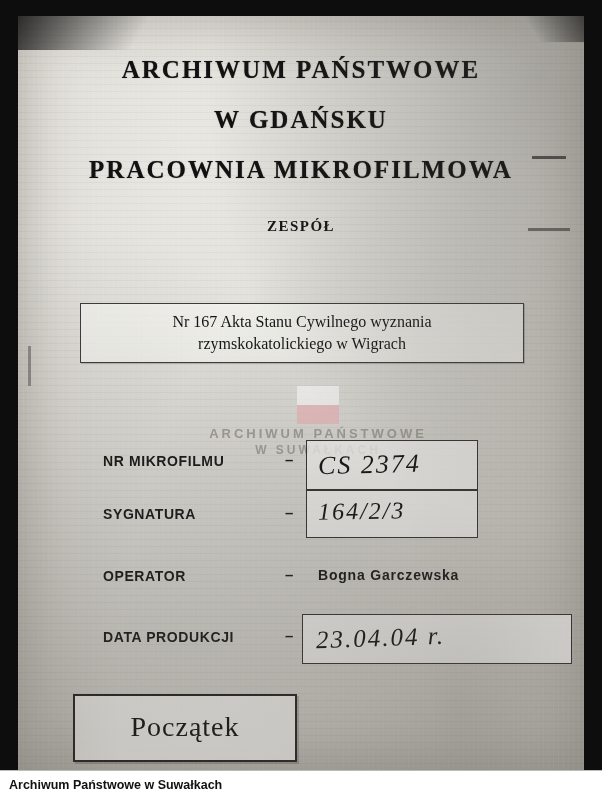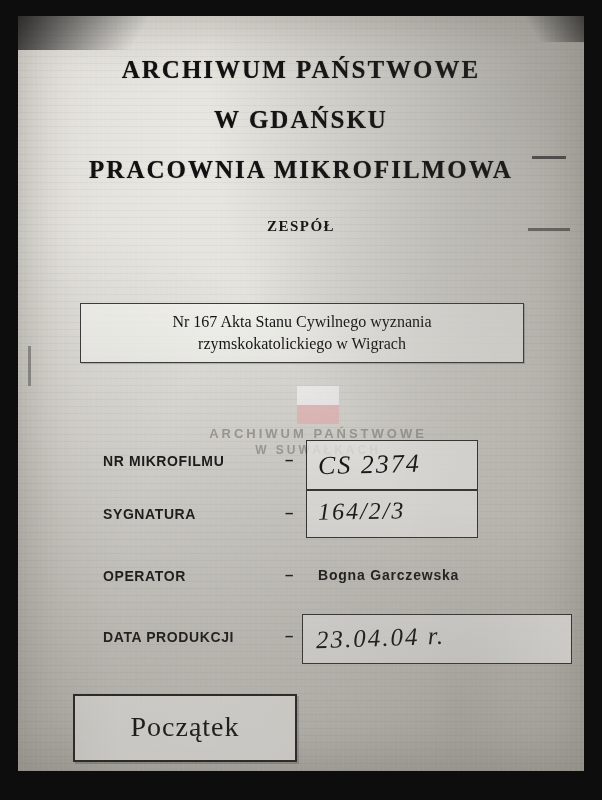--- a/index.html
+++ b/index.html
@@ -329,14 +329,17 @@
     <div class="dash d-data">–</div>
     <div class="hand-box hb-data"></div>
     <div class="hand h-data">23.04.04 r.</div>
 
     <div class="poczatek-box">
       <div class="poczatek-text">Początek</div>
     </div>
 
   </div>
 
+  <div class="caption-bar">
+    <div class="caption-text">Archiwum Państwowe w Suwałkach</div>
+  </div>
 
 </div>
 
 </body></html>

